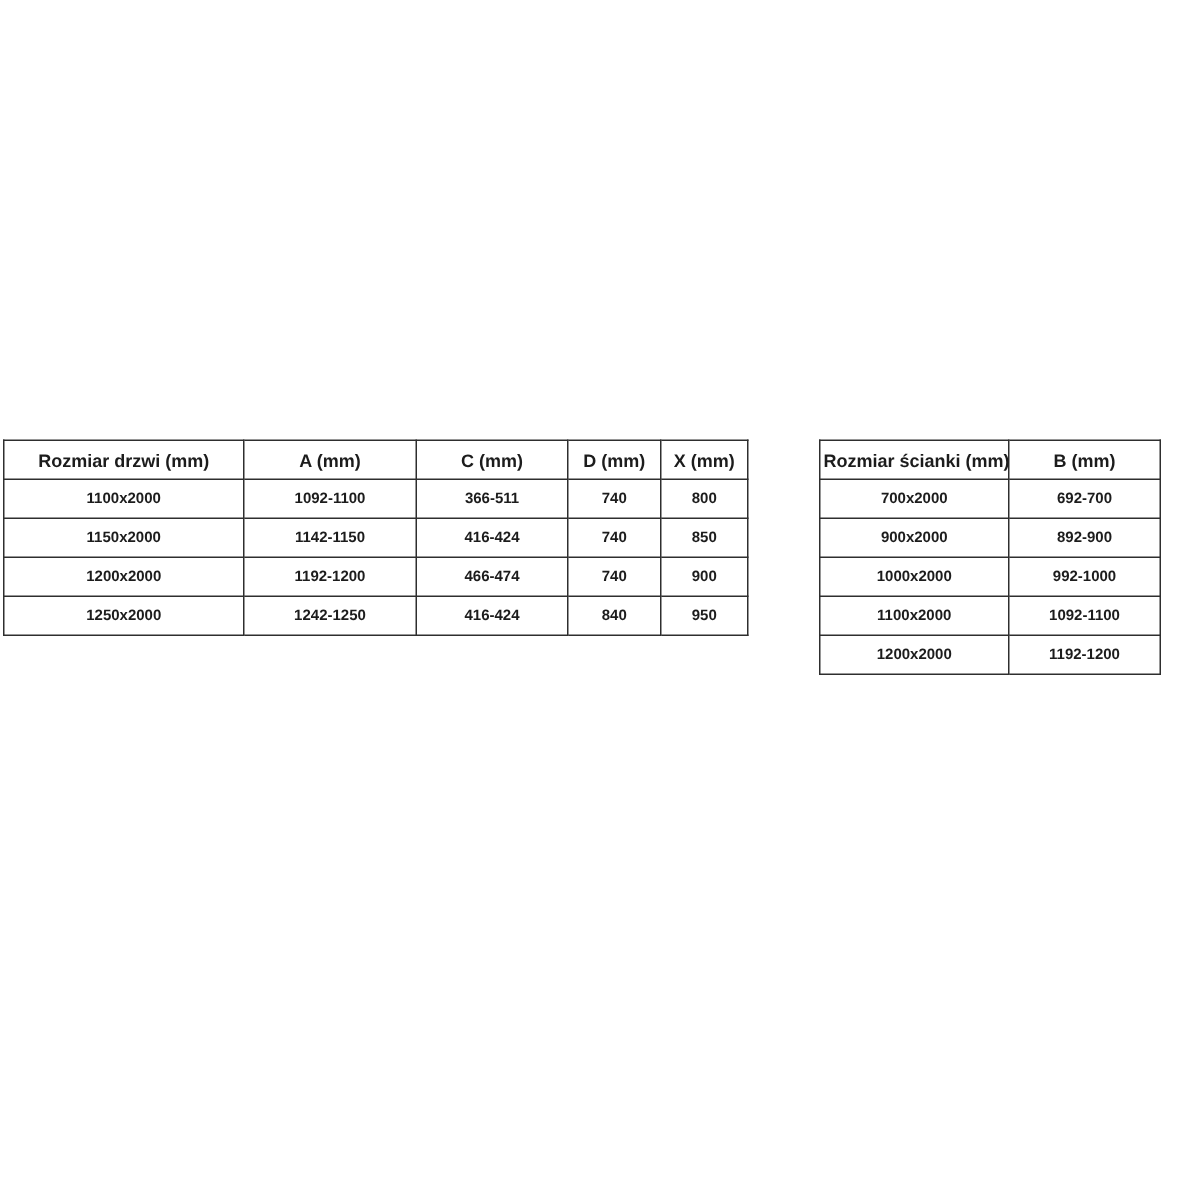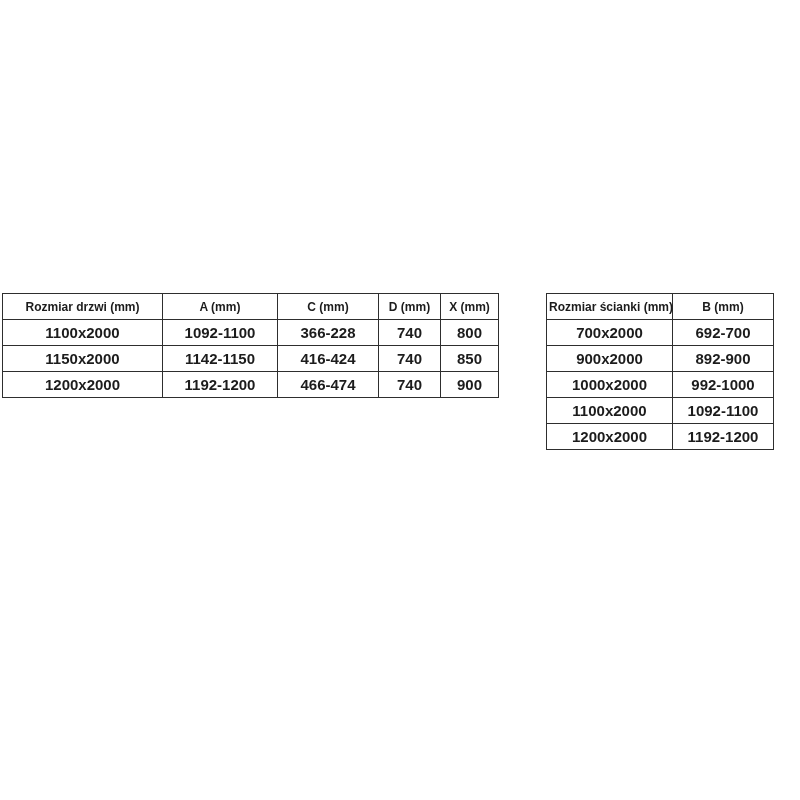--- a/index.html
+++ b/index.html
@@ -20,21 +20,21 @@
     position: absolute;
     border-collapse: collapse;
     table-layout: fixed;
     background: #ffffff;
   }
   th, td {
     border: 1px solid #2e2e2e;
     text-align: center;
     vertical-align: middle;
     font-weight: bold;
-    font-size: 15px;
+    font-size: 10px;
     color: #1c1c1c;
     height: 26px;
     padding: 0 2px;
     white-space: nowrap;
     background: #ffffff;
   }
   th { font-size: 12px; }
 
   
   #table-doors { left: 2px; top: 293px; width: 496px; }
@@ -68,37 +68,44 @@
           <th>A (mm)</th>
           <th>C (mm)</th>
           <th>D (mm)</th>
           <th>X (mm)</th>
         </tr>
       </thead>
     <tbody>
         <tr>
           <td>1100x2000</td>
           <td>1092-1100</td>
-          <td>366-228</td>
+          <td>366-511</td>
           <td>740</td>
           <td>800</td>
         </tr>
         <tr>
           <td>1150x2000</td>
           <td>1142-1150</td>
           <td>416-424</td>
           <td>740</td>
           <td>850</td>
         </tr>
         <tr>
           <td>1200x2000</td>
           <td>1192-1200</td>
           <td>466-474</td>
           <td>740</td>
           <td>900</td>
+        </tr>
+        <tr>
+          <td>1250x2000</td>
+          <td>1242-1250</td>
+          <td>416-424</td>
+          <td>840</td>
+          <td>950</td>
         </tr>
       </tbody>
   </table>
 
   <table id="table-walls">
     <colgroup>
         <col>
         <col>
       </colgroup>
     <thead>

